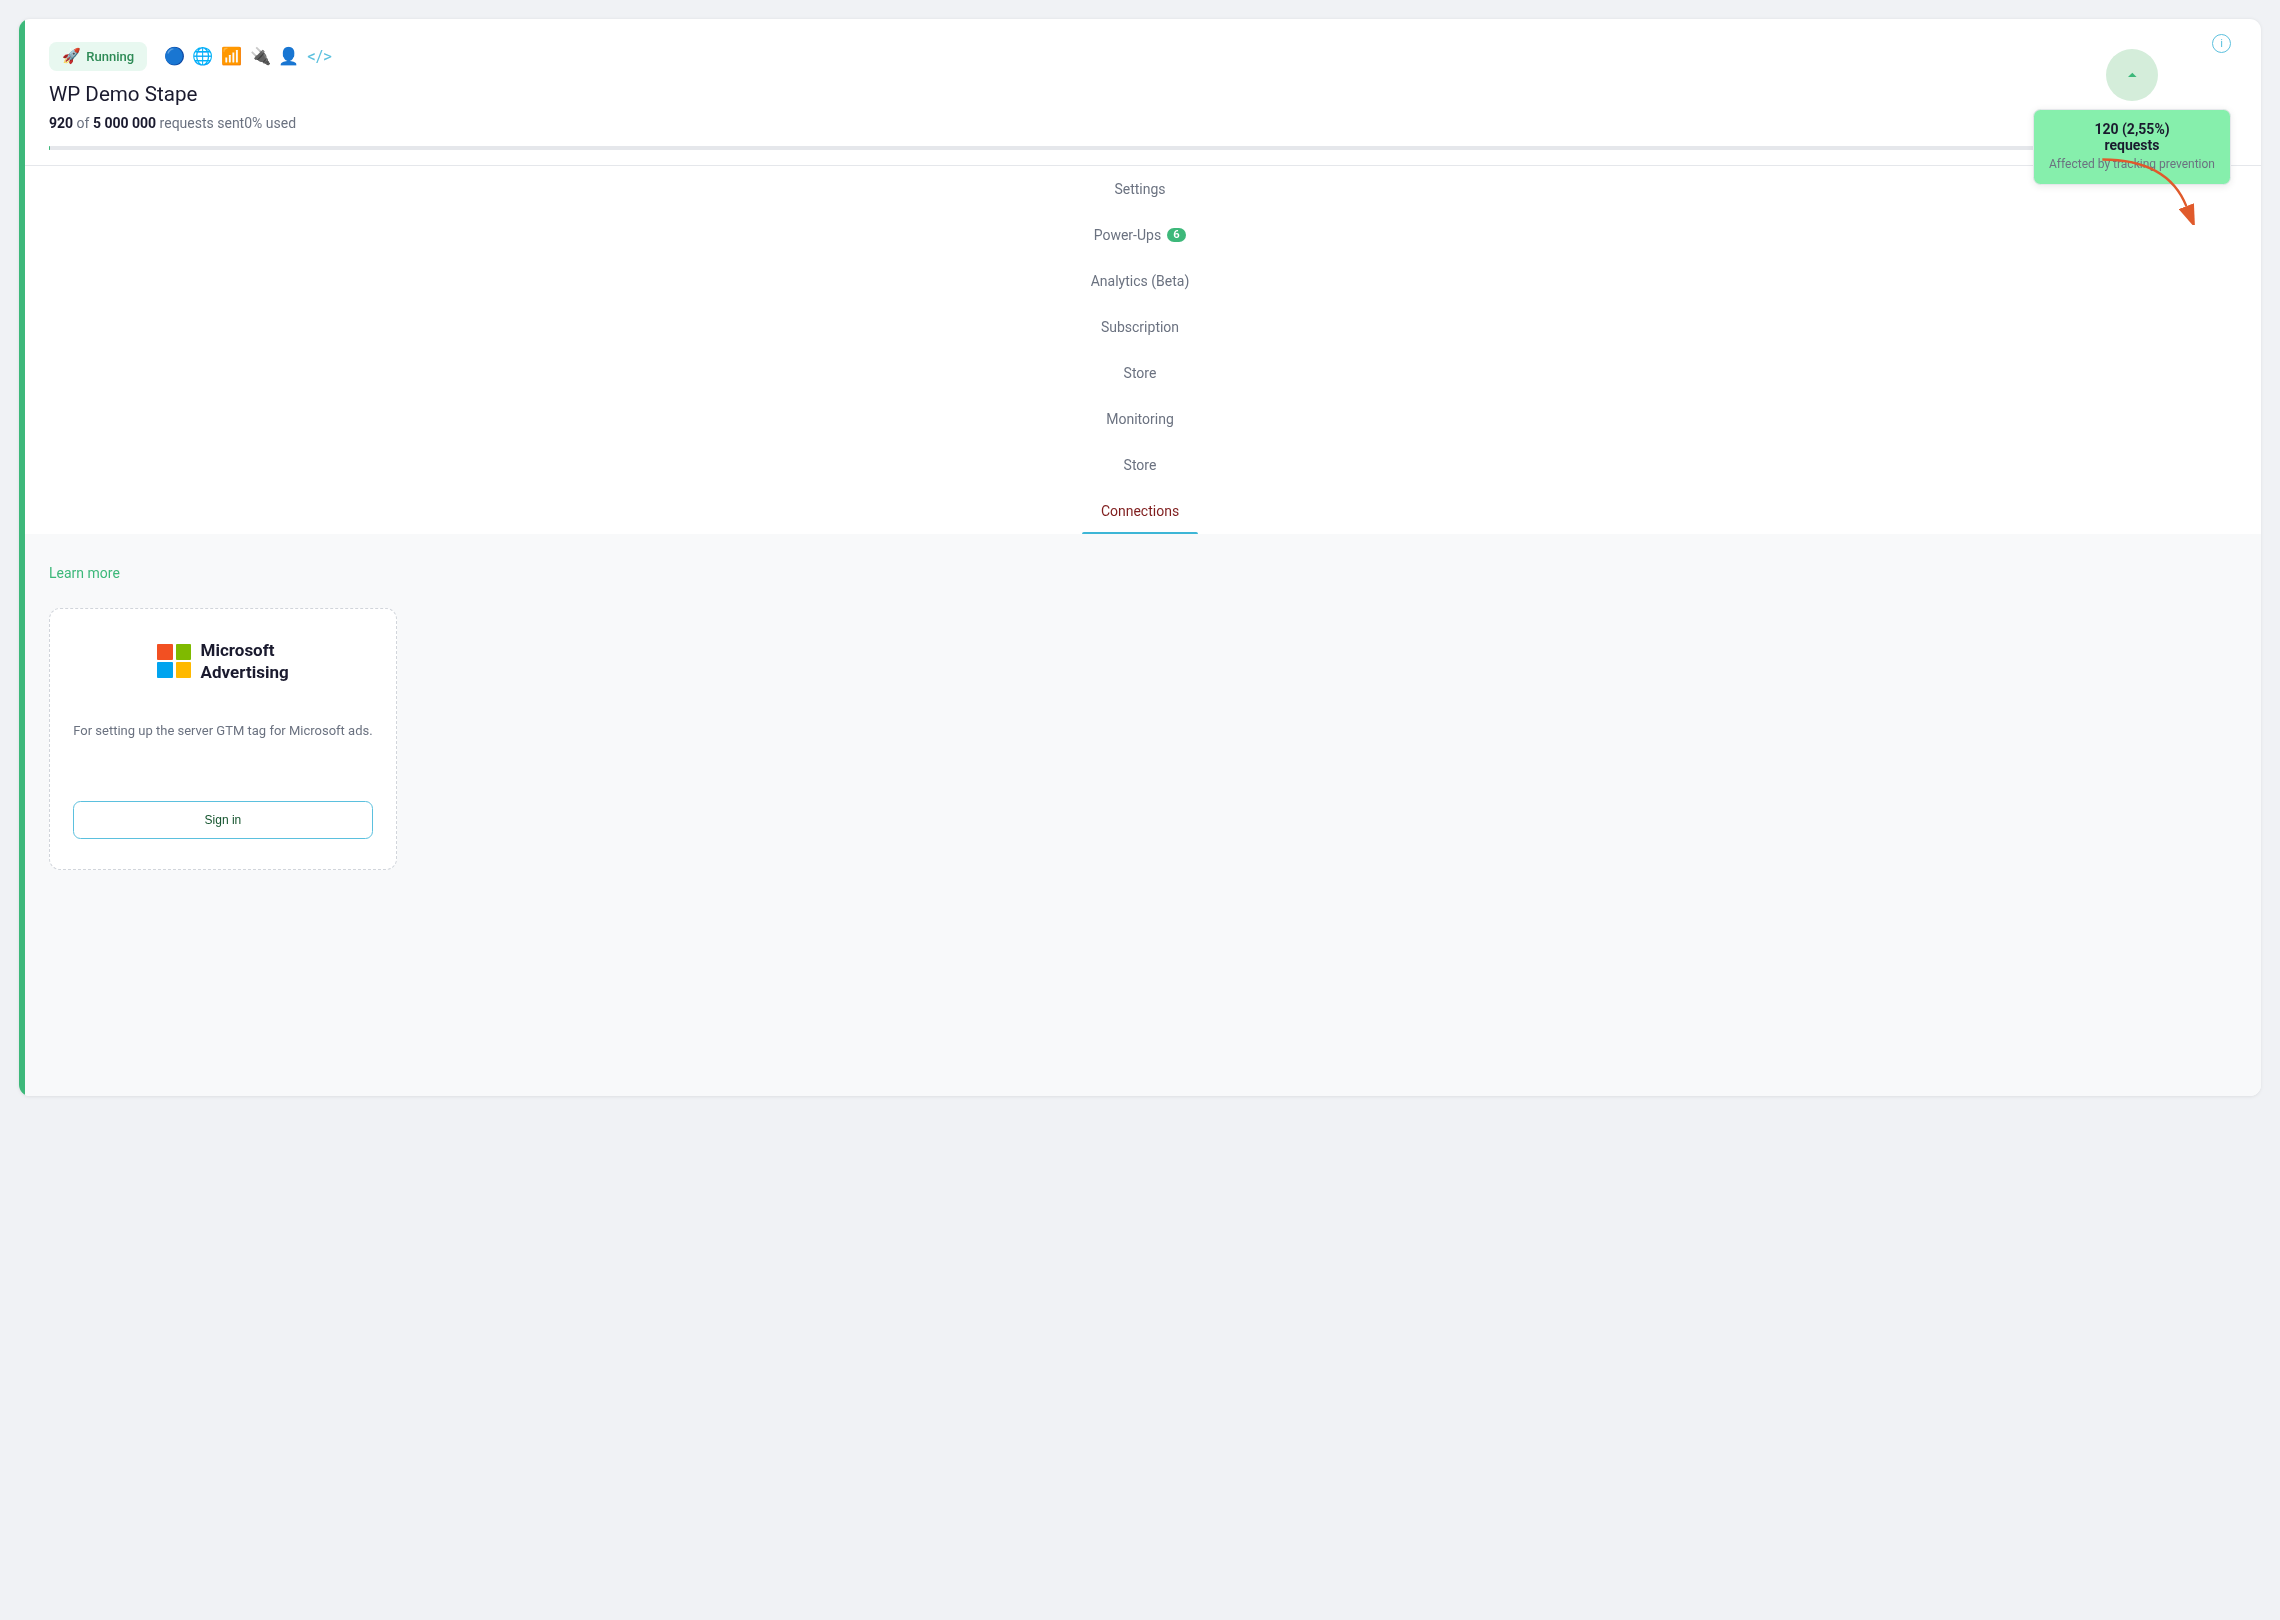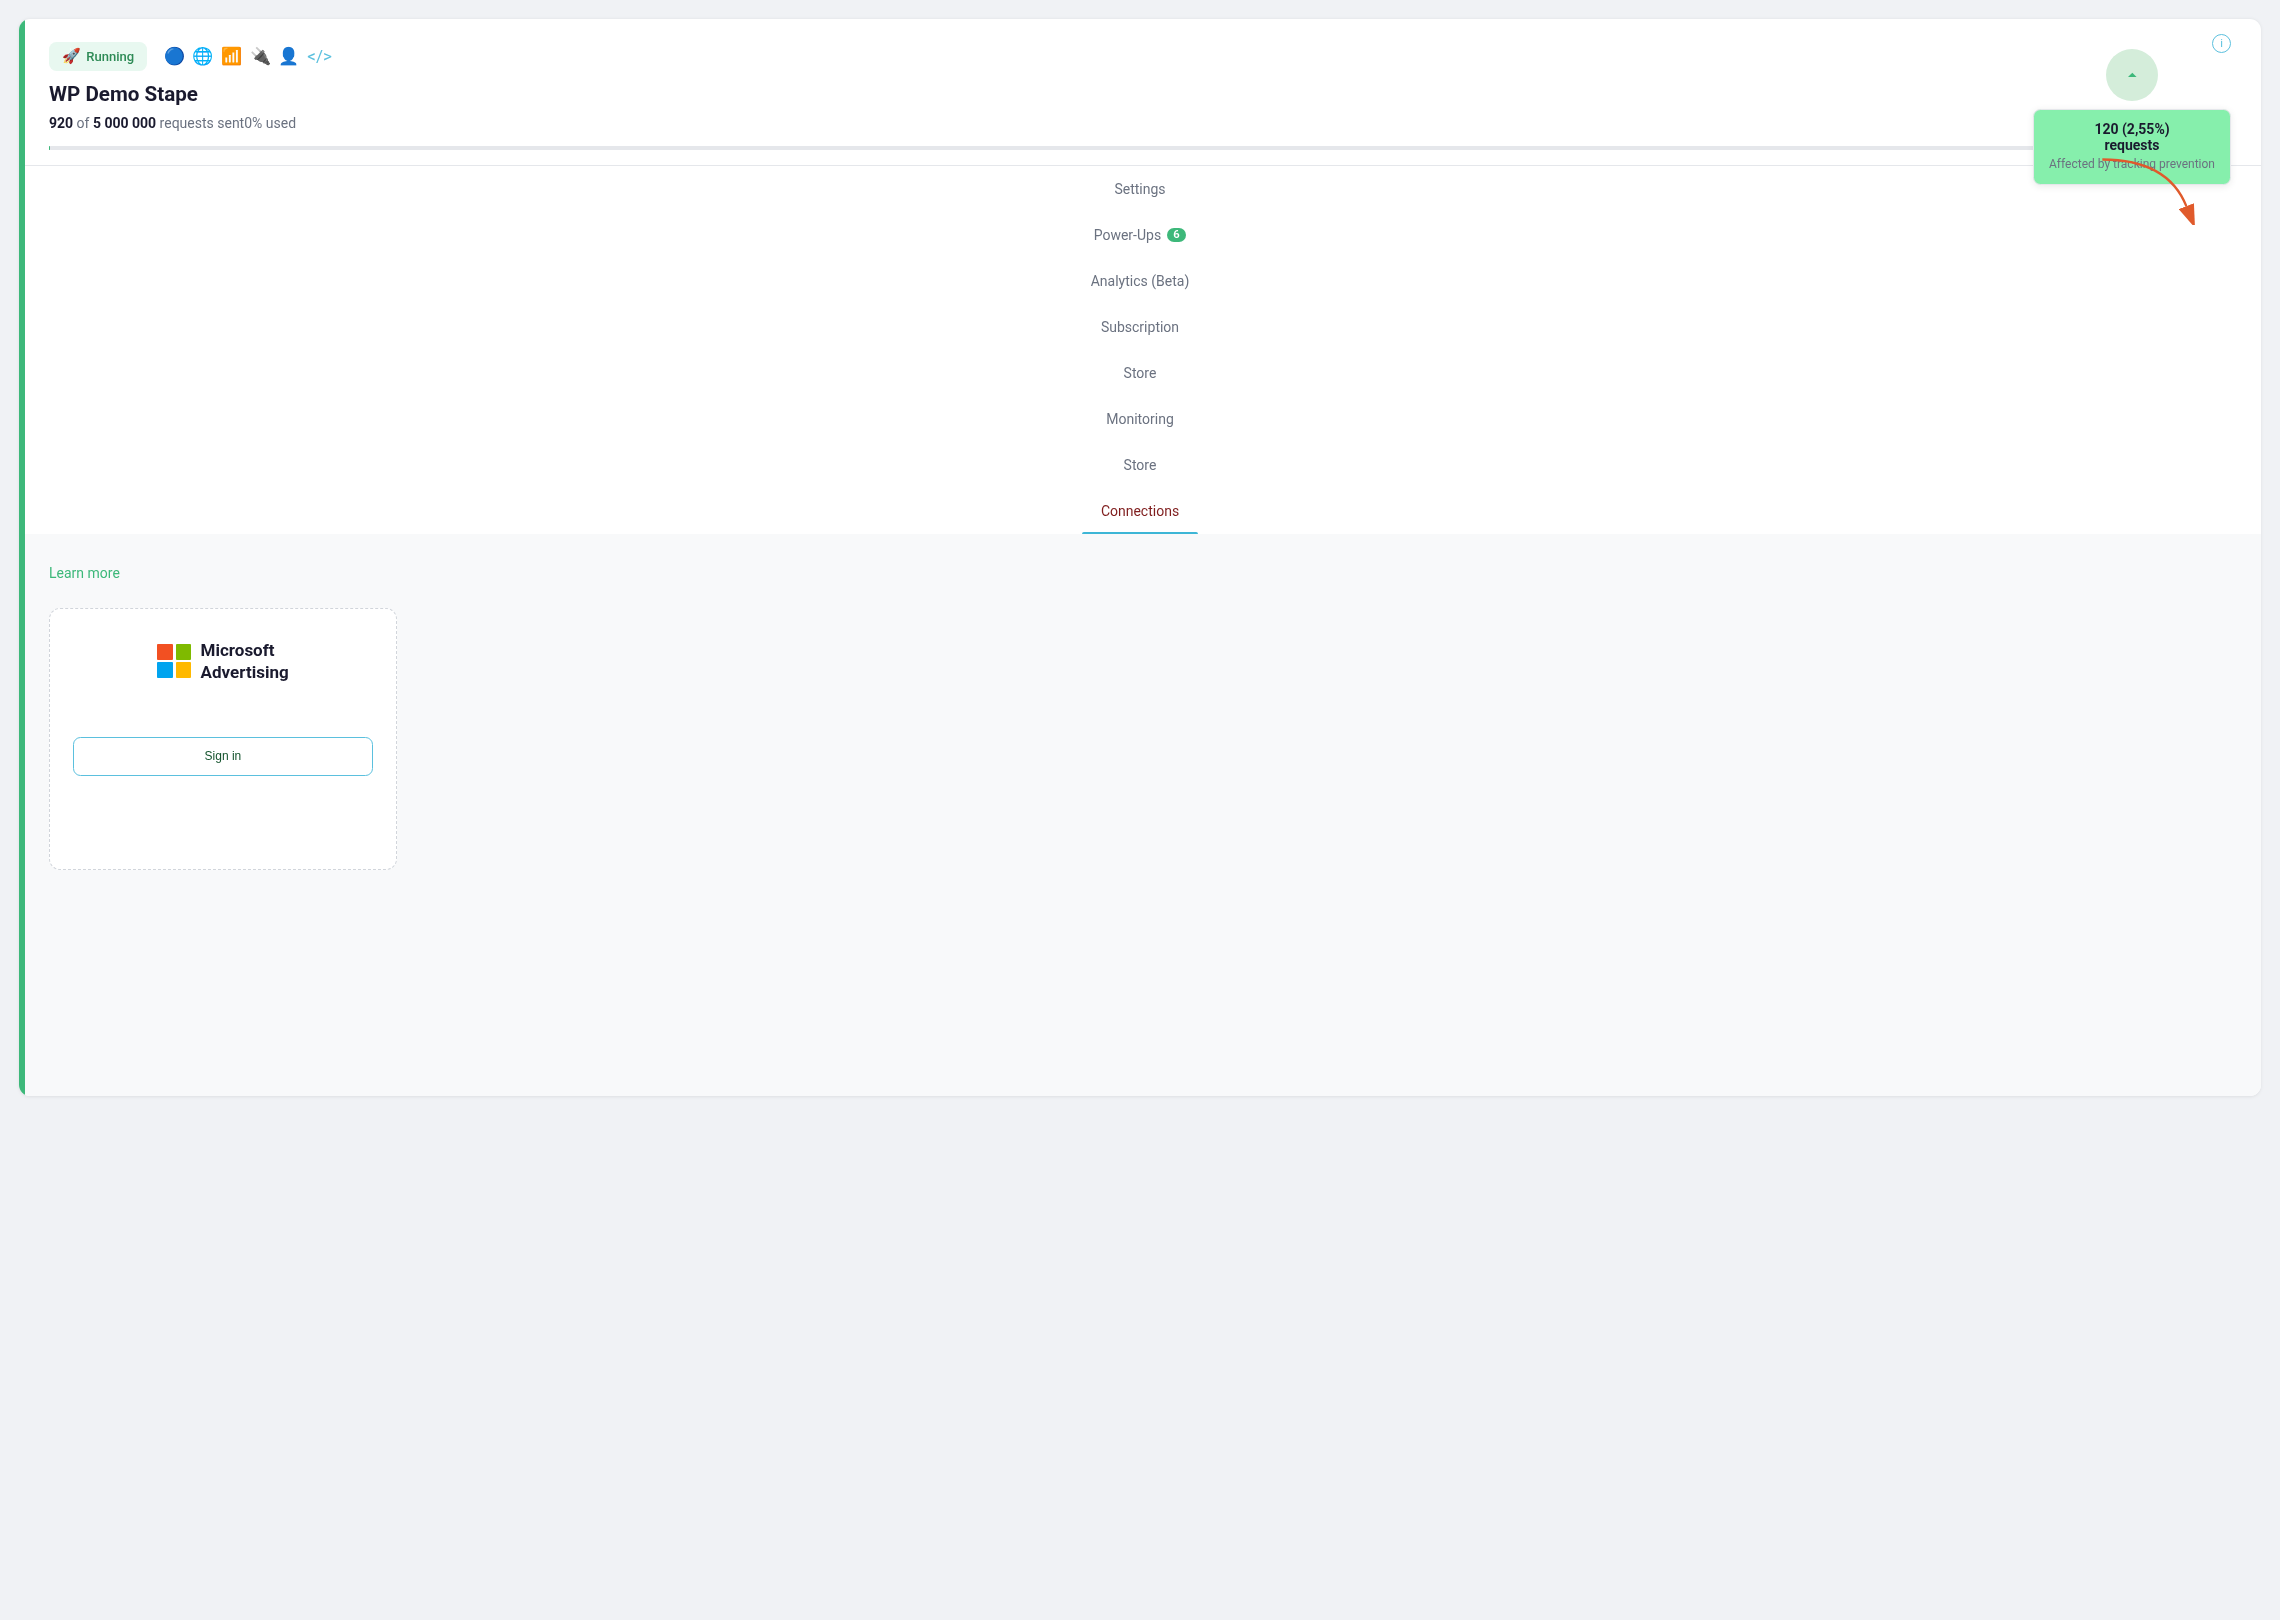--- a/index.html
+++ b/index.html
@@ -142,21 +142,21 @@
 
     .tracking-tooltip .affected-text {
       font-size: 12px;
       color: #6b7280;
       margin-top: 3.7px;
       line-height: 1.4;
     }
 
     .site-title {
       font-size: 20.6px;
-      font-weight: 700;
+      font-weight: 400;
       color: #1a1a2e;
       margin-bottom: 9.4px;
     }
 
     .requests-row {
       display: flex;
       align-items: center;
       margin-bottom: 15px;
     }
 
@@ -449,19 +449,20 @@
             <div class="ms-grid">
               <div class="ms-sq ms-red"></div>
               <div class="ms-sq ms-green"></div>
               <div class="ms-sq ms-blue"></div>
               <div class="ms-sq ms-yellow"></div>
             </div>
             <div class="ms-name">
               Microsoft<br>Advertising
             </div>
           </div>
+          <p class="card-description">For setting up the server GTM tag for Microsoft ads.</p>
           <button class="sign-in-btn">Sign in</button>
         </div>
       </div>
     </div>
   </div>
 </div>
 
 
 </body></html>

